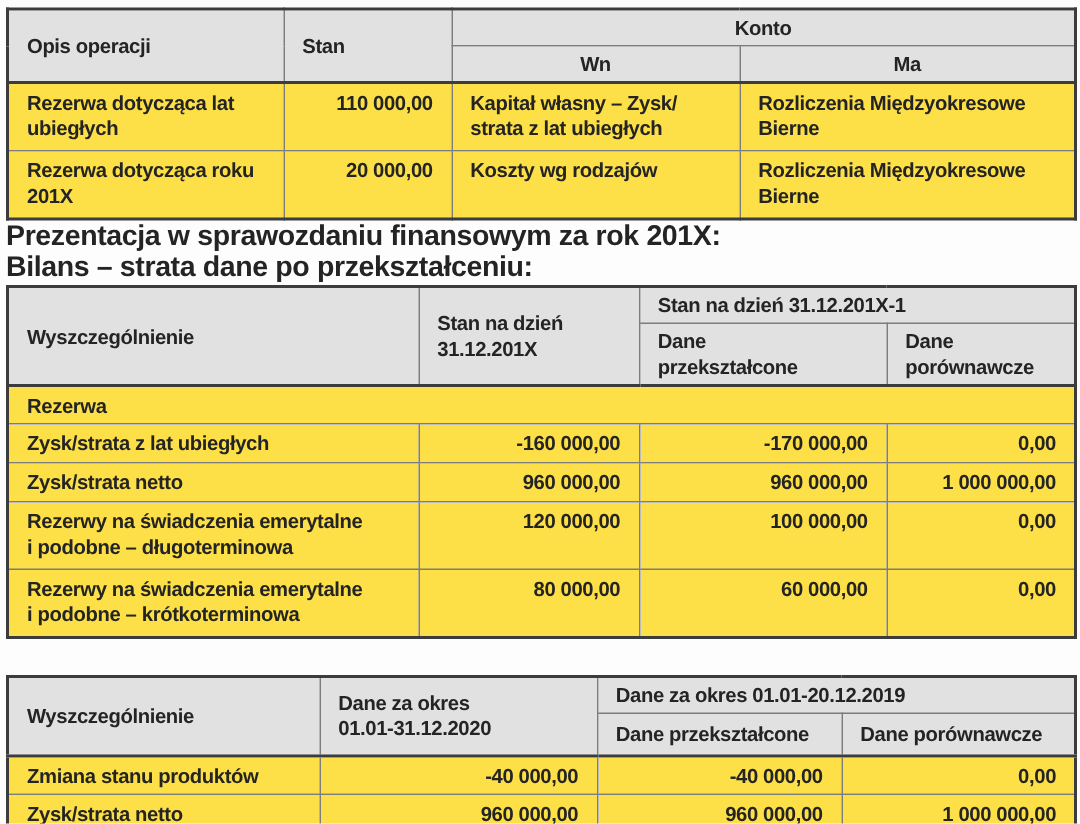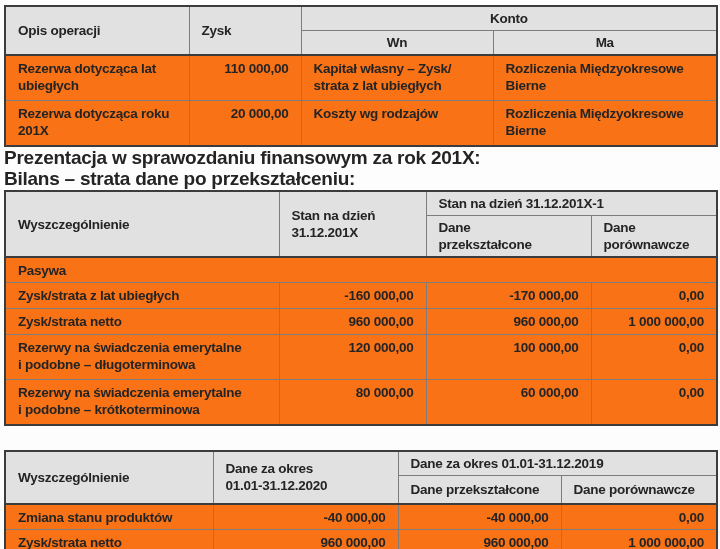--- a/index.html
+++ b/index.html
@@ -35,21 +35,21 @@
   }
   thead th {
     background: #e1e1e1;
     font-weight: 700;
     text-align: left;
     vertical-align: middle;
   }
   th.hb { border-bottom: 2px solid #3c3c3c; }
   th.c  { text-align: center; }
   tbody td {
-    background: #f97316;
+    background: #fde047;
     vertical-align: top;
     padding-top: 4px;
   }
   td.num { text-align: right; }
   .section-cell { font-weight: 700; }
   #journal-table { top: 5px; }
   #bilans-table  { top: 190px; }
   #rzis-table    { top: 450px; }
   .doc-heading {
     position: absolute;
@@ -78,21 +78,21 @@
   <table id="journal-table">
     <colgroup>
       <col style="width:184px">
         <col style="width:112px">
         <col style="width:192px">
         <col style="width:224px">
     </colgroup>
     <thead>
       <tr class="h22">
         <th rowspan="2" class="hb">Opis operacji</th>
-        <th rowspan="2" class="hb">Zysk</th>
+        <th rowspan="2" class="hb">Stan</th>
         <th colspan="2" class="c">Konto</th>
       </tr>
       <tr class="h21">
         <th class="c hb">Wn</th>
         <th class="c hb">Ma</th>
       </tr>
     </thead>
     <tbody>
       <tr class="h45">
         <td>Rezerwa dotycząca lat
@@ -135,21 +135,21 @@
       </tr>
       <tr class="h37">
         <th class="hb">Dane
 przekształcone</th>
         <th class="hb">Dane
 porównawcze</th>
       </tr>
     </thead>
     <tbody>
       <tr class="h22">
-        <td colspan="4" class="section-cell">Pasywa</td>
+        <td colspan="4" class="section-cell">Rezerwa</td>
       </tr>
       <tr class="h26">
         <td>Zysk/strata z lat ubiegłych</td>
         <td class="num">-160 000,00</td>
         <td class="num">-170 000,00</td>
         <td class="num">0,00</td>
       </tr>
       <tr class="h26">
         <td>Zysk/strata netto</td>
         <td class="num">960 000,00</td>
@@ -179,21 +179,21 @@
       <col style="width:208px">
         <col style="width:185px">
         <col style="width:163px">
         <col style="width:156px">
     </colgroup>
     <thead>
       <tr class="h23">
         <th rowspan="2" class="hb">Wyszczególnienie</th>
         <th rowspan="2" class="hb">Dane za okres
 01.01-31.12.2020</th>
-        <th colspan="2">Dane za okres 01.01-31.12.2019</th>
+        <th colspan="2">Dane za okres 01.01-20.12.2019</th>
       </tr>
       <tr class="h28">
         <th class="hb">Dane przekształcone</th>
         <th class="hb">Dane porównawcze</th>
       </tr>
     </thead>
     <tbody>
       <tr class="h22">
         <td>Zmiana stanu produktów</td>
         <td class="num">-40 000,00</td>

